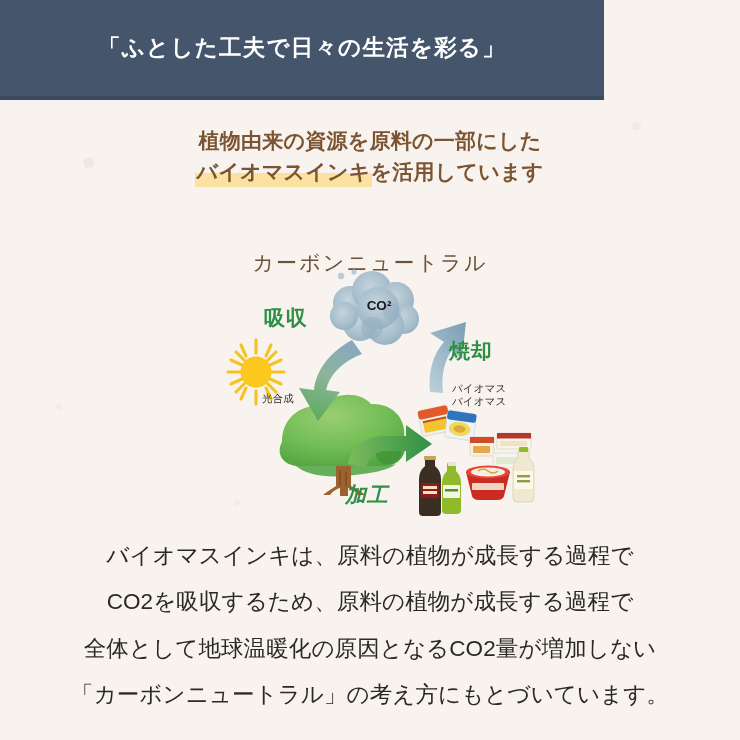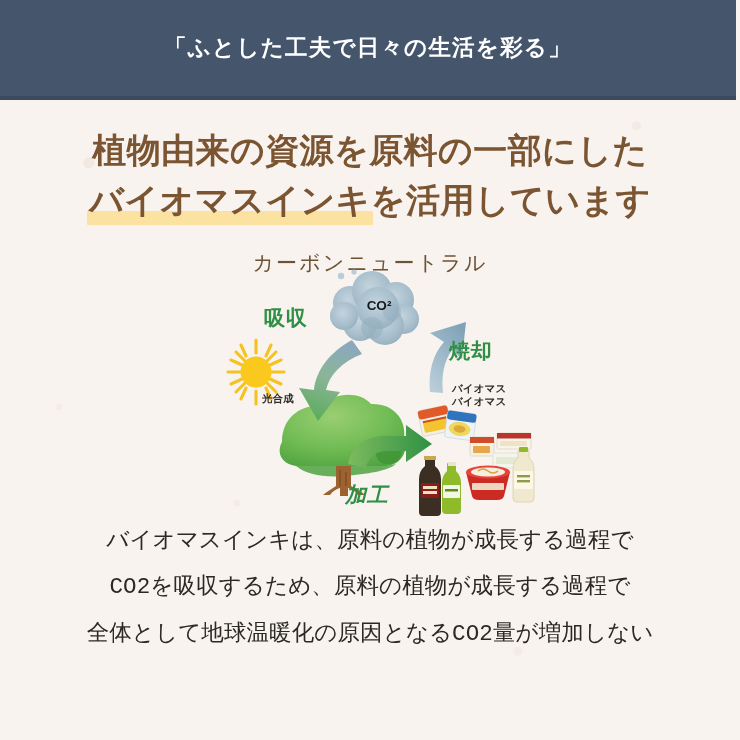--- a/index.html
+++ b/index.html
@@ -32,21 +32,21 @@
       radial-gradient(circle at 8%  55%, rgba(214,188,172,.12) 0 3px, transparent 4px),
       radial-gradient(circle at 55% 40%, rgba(214,188,172,.10) 0 3px, transparent 4px);
     pointer-events: none;
     z-index: 0;
   }
 
   
   .banner {
     position: absolute;
     left: 0; top: 0;
-    width: 736px;
+    width: 604px;
     height: 100px;
     background: #44556c;
     border-bottom: 4px solid #3b4a5e;
     box-sizing: border-box;
     display: flex;
     flex-direction: row;
     align-items: center;
     justify-content: center;
     z-index: 3;
   }
@@ -65,21 +65,21 @@
     position: absolute;
     left: 0; top: 126px;
     width: 740px;
     text-align: center;
     z-index: 3;
   }
   .heading-line {
     position: relative;
     display: block;
     color: #7b5531;
-    font-size: 34px;
+    font-size: 21px;
     font-weight: bold;
     letter-spacing: .012em;
     line-height: 1.47;
     white-space: nowrap;
   }
   .hl {
     position: relative;
     display: inline-block;
   }
   .hl::before {
@@ -120,43 +120,42 @@
     white-space: nowrap;
   }
   .lbl-absorb  { left: 264px; top: 64px; font-family: Liberation Serif, serif; }
   .lbl-burn    { left: 449px; top: 97px; }
   .lbl-process { left: 345px; top: 241px; font-style: italic; }
 
   .dg-small {
     position: absolute;
     color: #2e2b26;
     font-size: 10.5px;
-    font-weight: bold;
+    font-weight: normal;
     letter-spacing: .01em;
     line-height: 1.24;
     white-space: nowrap;
   }
   .lbl-photo { left: 262px; top: 152px; }
   .lbl-pkg   { left: 452px; top: 142px; text-align: center; }
 
   .dg-svg {
     position: absolute;
     left: 0; top: 0;
     width: 740px;
     height: 290px;
   }
 
   
   .body-copy {
     position: absolute;
-    left: 0; top: 518px;
+    left: 0; top: 533px;
     width: 740px;
     text-align: center;
     z-index: 3;
-    font-family: Liberation Mono, monospace;
   }
   .body-line {
     display: block;
     color: #2b2925;
     font-size: 22.5px;
     letter-spacing: .005em;
     line-height: 2.06;
     white-space: nowrap;
   }
 </style>
@@ -365,15 +364,16 @@
     <div class="dg-small lbl-pkg">
       <span>バイオマス</span><br>
       <span>バイオマス</span>
     </div>
   </div>
 
   <div class="body-copy">
     <span class="body-line">バイオマスインキは、原料の植物が成長する過程で</span>
     <span class="body-line">CO2を吸収するため、原料の植物が成長する過程で</span>
     <span class="body-line">全体として地球温暖化の原因となるCO2量が増加しない</span>
+    <span class="body-line">「カーボンニュートラル」の考え方にもとづいています。</span>
   </div>
 
 </div>
 
 </body></html>

